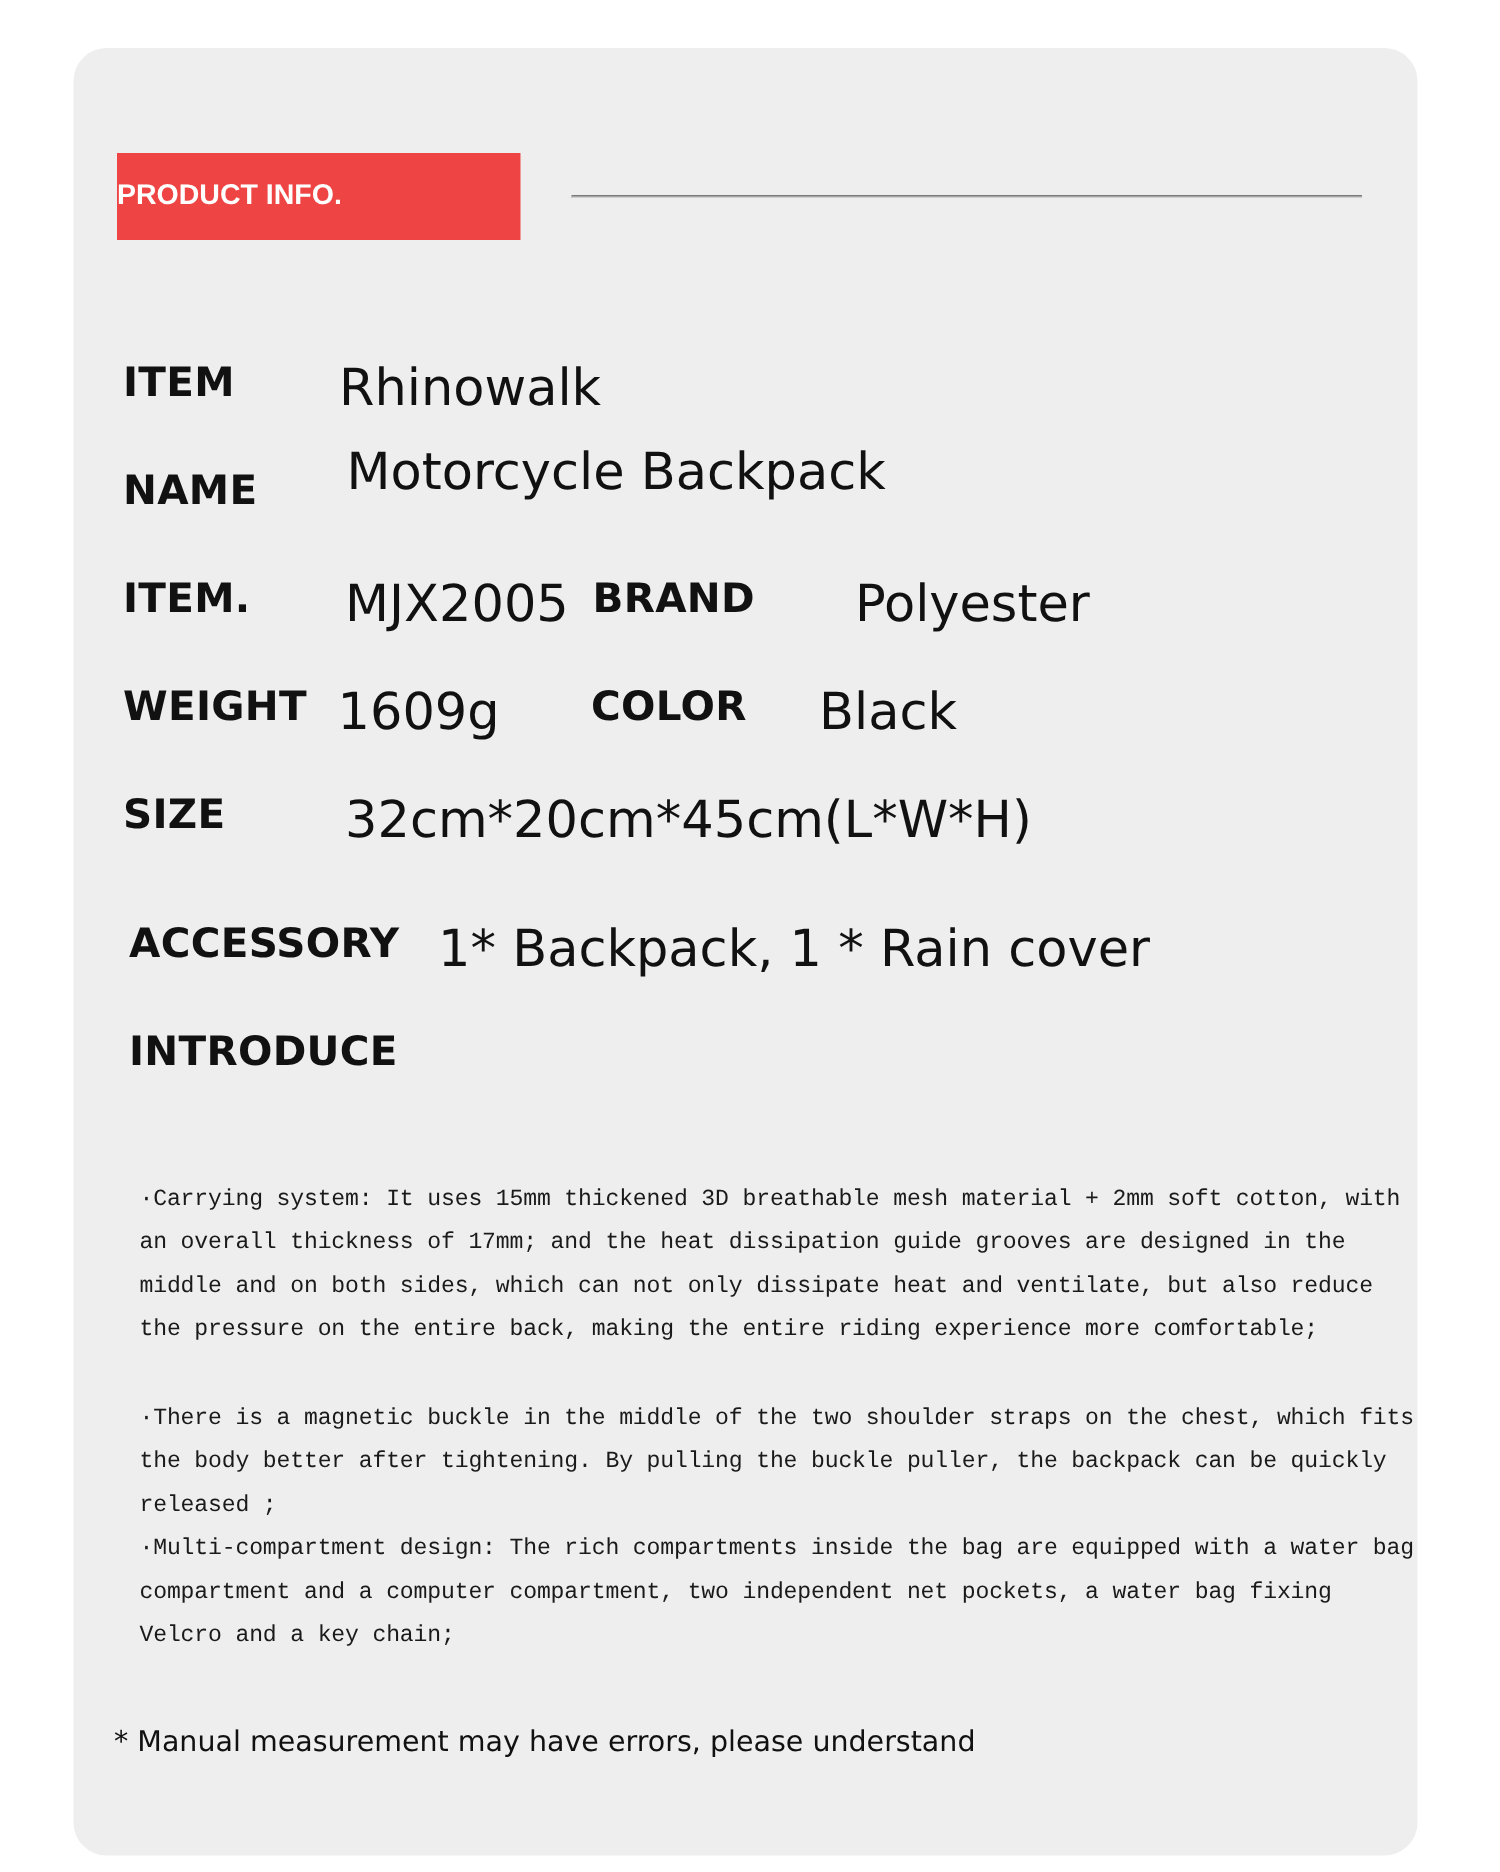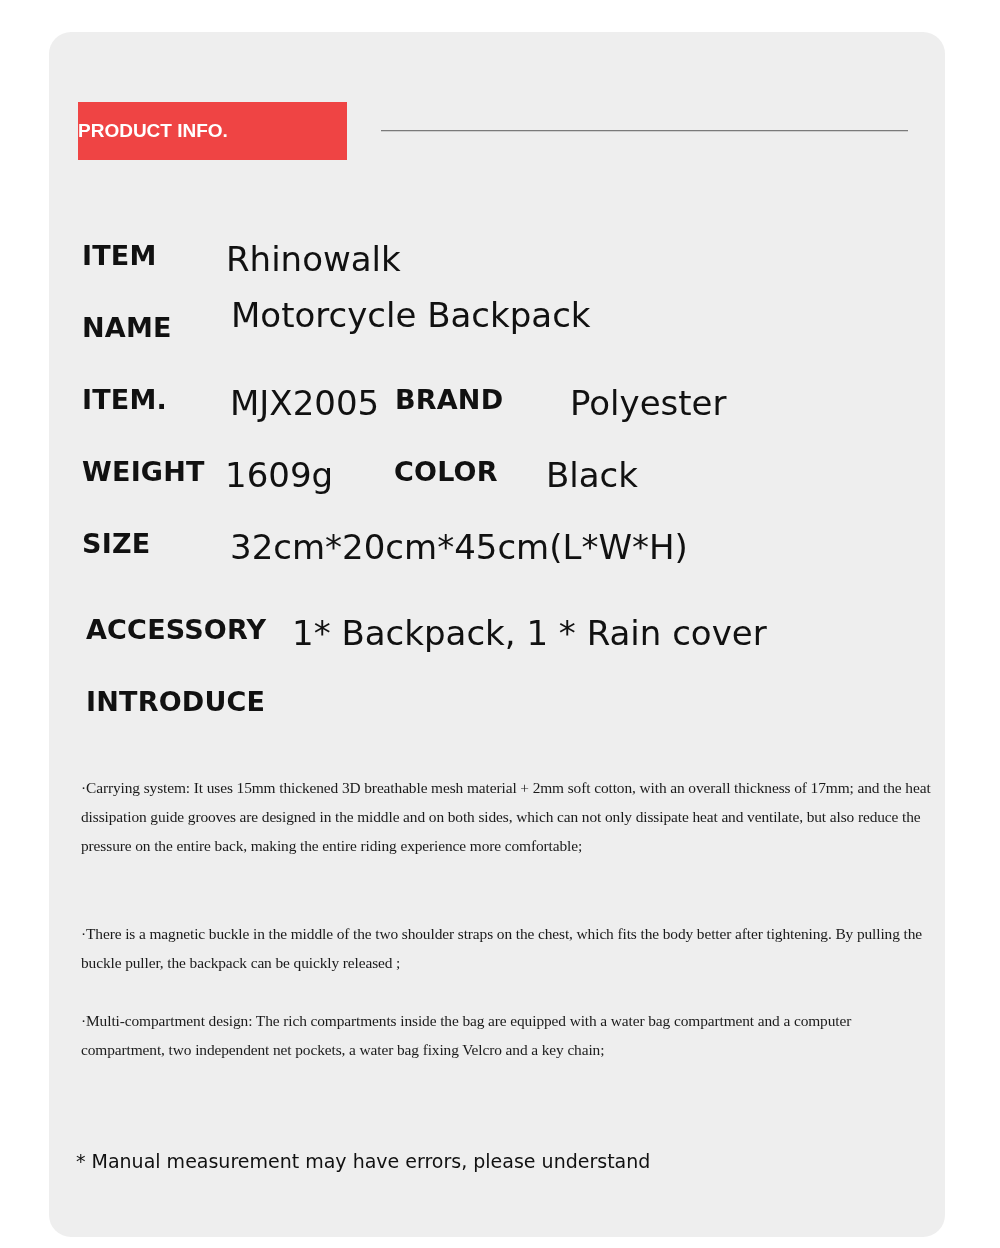--- a/index.html
+++ b/index.html
@@ -10,22 +10,22 @@
     .header-box { position: absolute; left: 78px; top: 102px; width: 269px; height: 58px;
                   background: #ef4444; color: #ffffff; box-sizing: border-box;
                   font-family: "Liberation Sans", sans-serif; font-weight: bold;
                   font-size: 19px; line-height: 58px; letter-spacing: 0px; }
     .header-line { position: absolute; left: 381px; top: 130px; width: 527px; height: 1px;
                    background: #7a7a7a; border-bottom: 1px solid #cfcfcf; }
     .label { position: absolute; font-family: "DejaVu Sans", sans-serif; font-weight: bold;
              font-size: 27px; color: #111; white-space: nowrap; letter-spacing: 0.2px; }
     .value { position: absolute; font-family: "DejaVu Sans", sans-serif; font-weight: normal;
              font-size: 34px; color: #111; white-space: nowrap; }
-    .intro { position: absolute; left: 81px; width: 850px; font-family: Liberation Serif, serif;
-             font-size: 15.4px; line-height: 29px; color: #1a1a1a; margin: 0; letter-spacing: -0.1px; }
+    .intro { position: absolute; left: 81px; width: 850px; font-family: Liberation Mono, monospace;
+             font-size: 15.4px; line-height: 29px; color: #1a1a1a; margin: 12px; letter-spacing: -0.1px; }
     .note { position: absolute; left: 76px; top: 1150px; font-family: "DejaVu Sans", sans-serif;
             font-size: 19px; color: #111; white-space: nowrap; }
   </style>
 </head>
 <body>
 
 <div class="card"></div>
 
 <div class="header-box">PRODUCT INFO.</div>
 <div class="header-line"></div>

